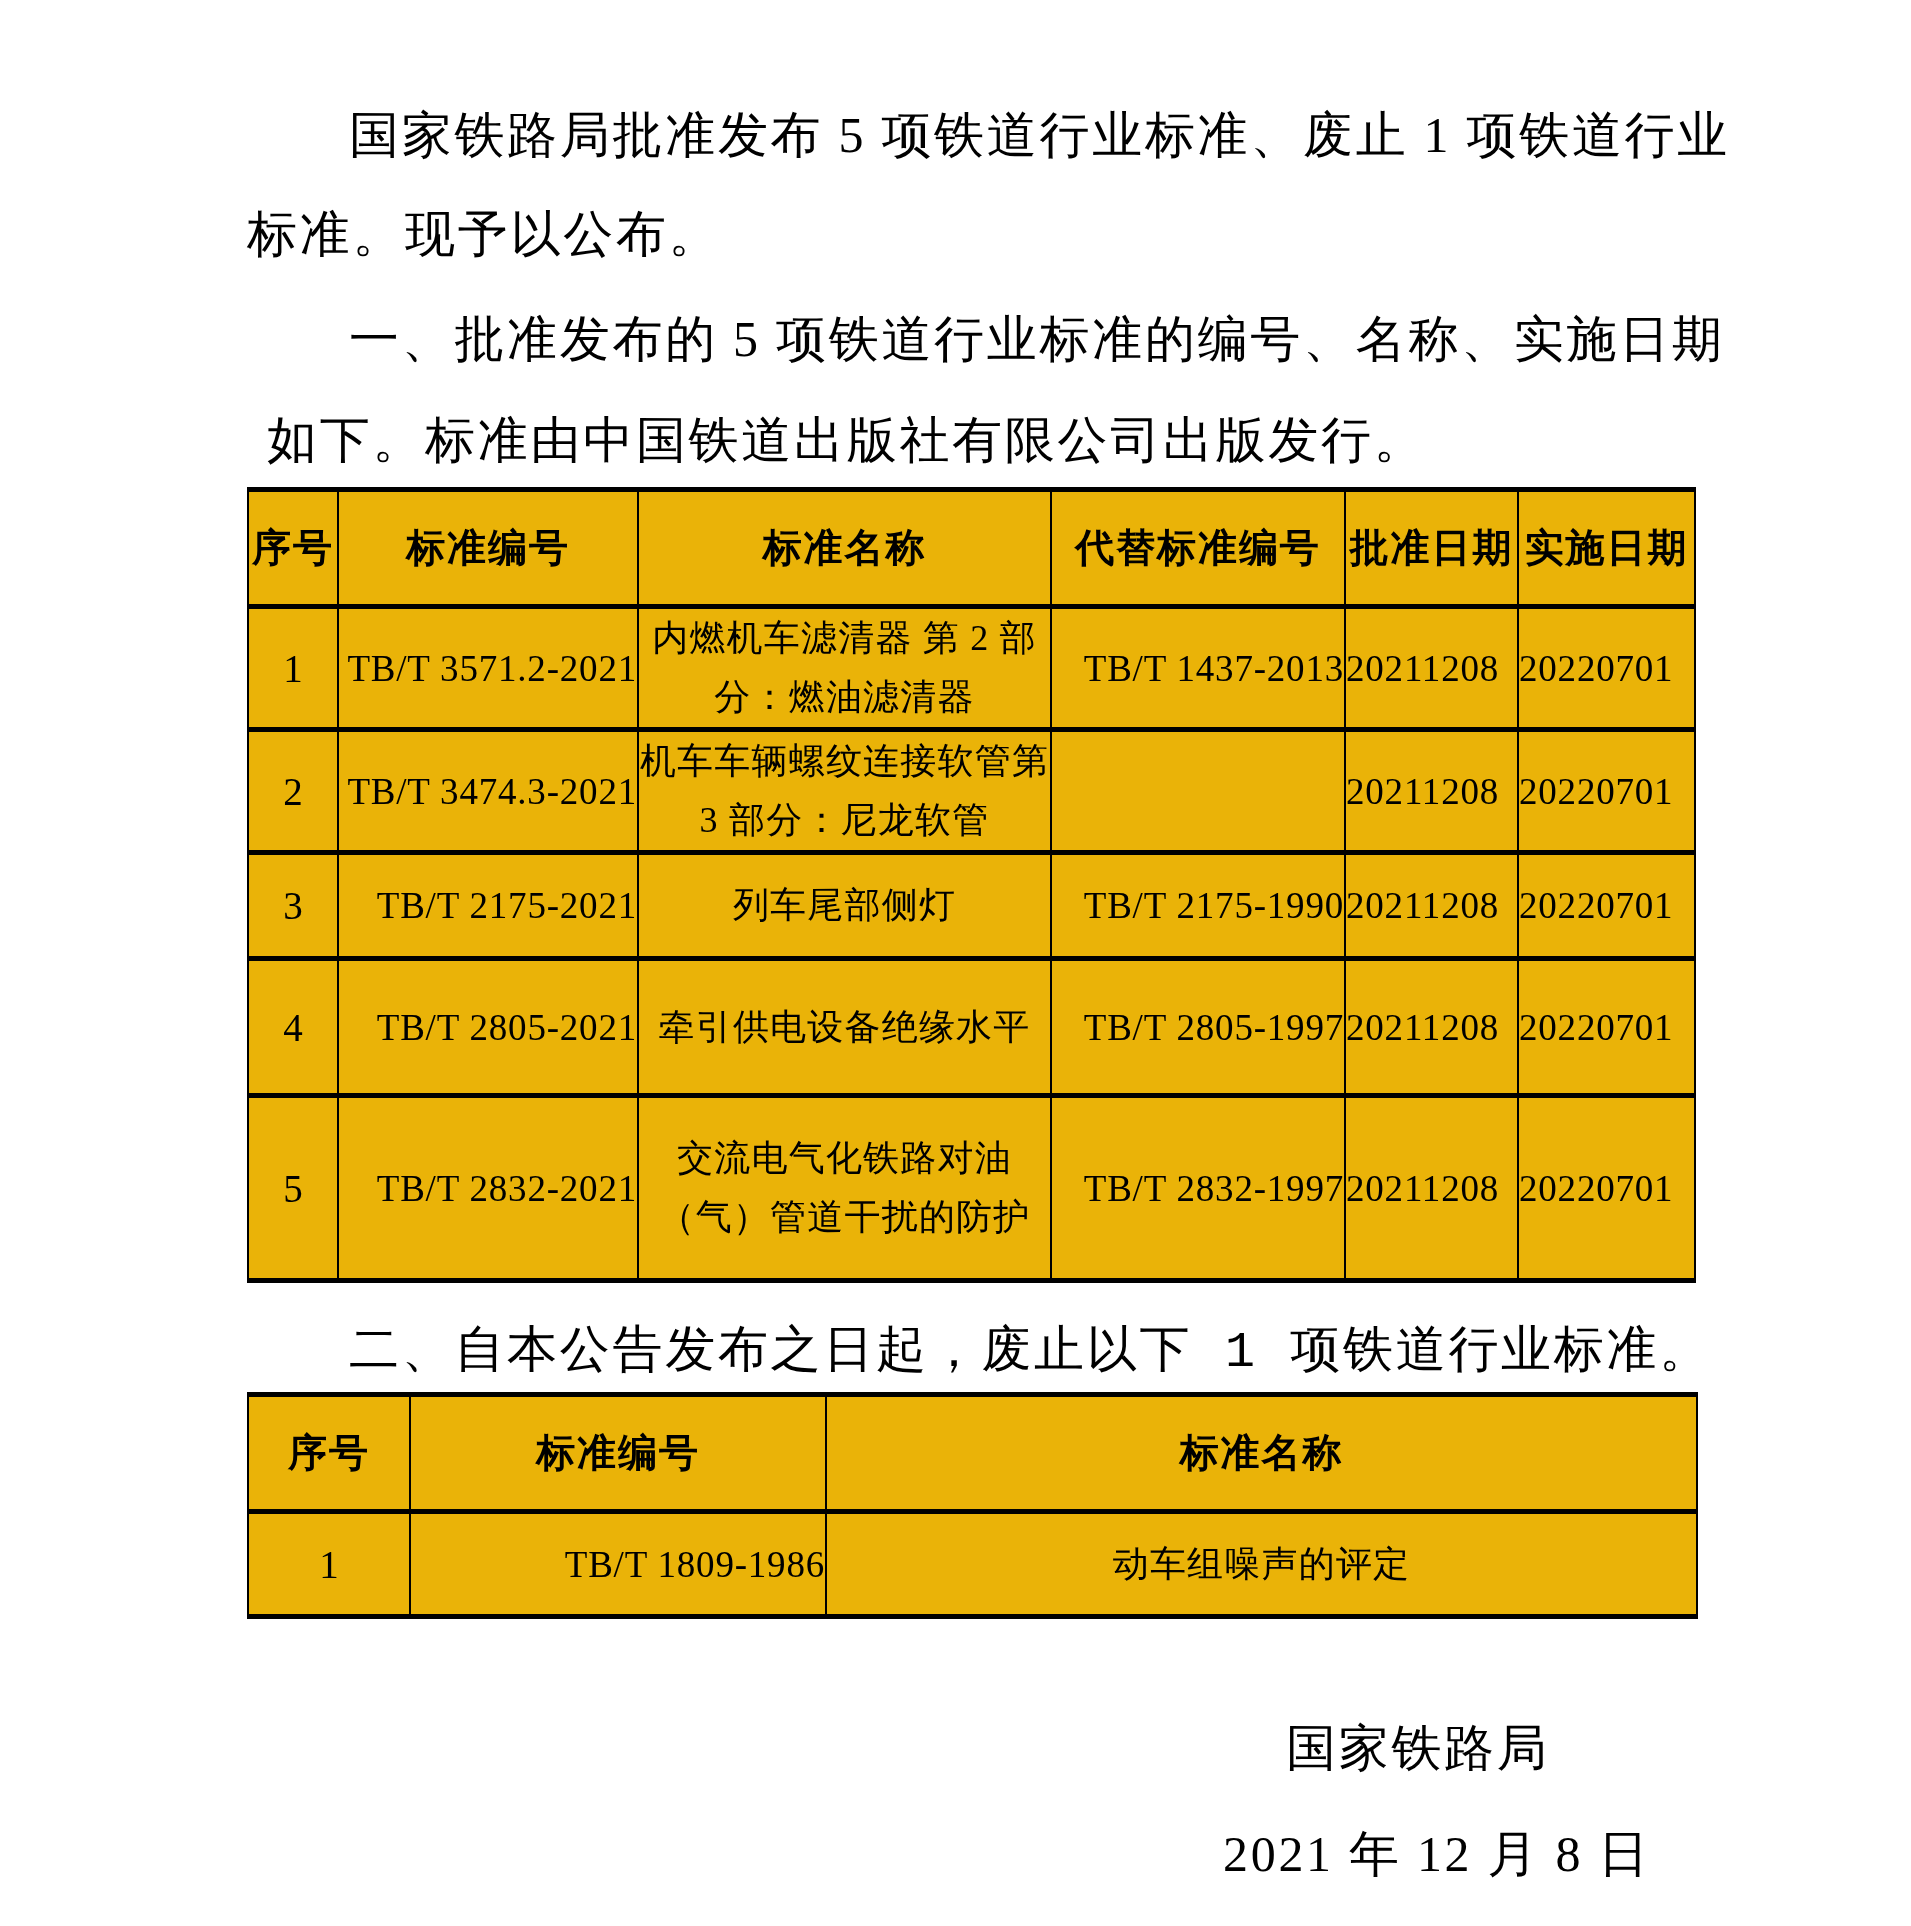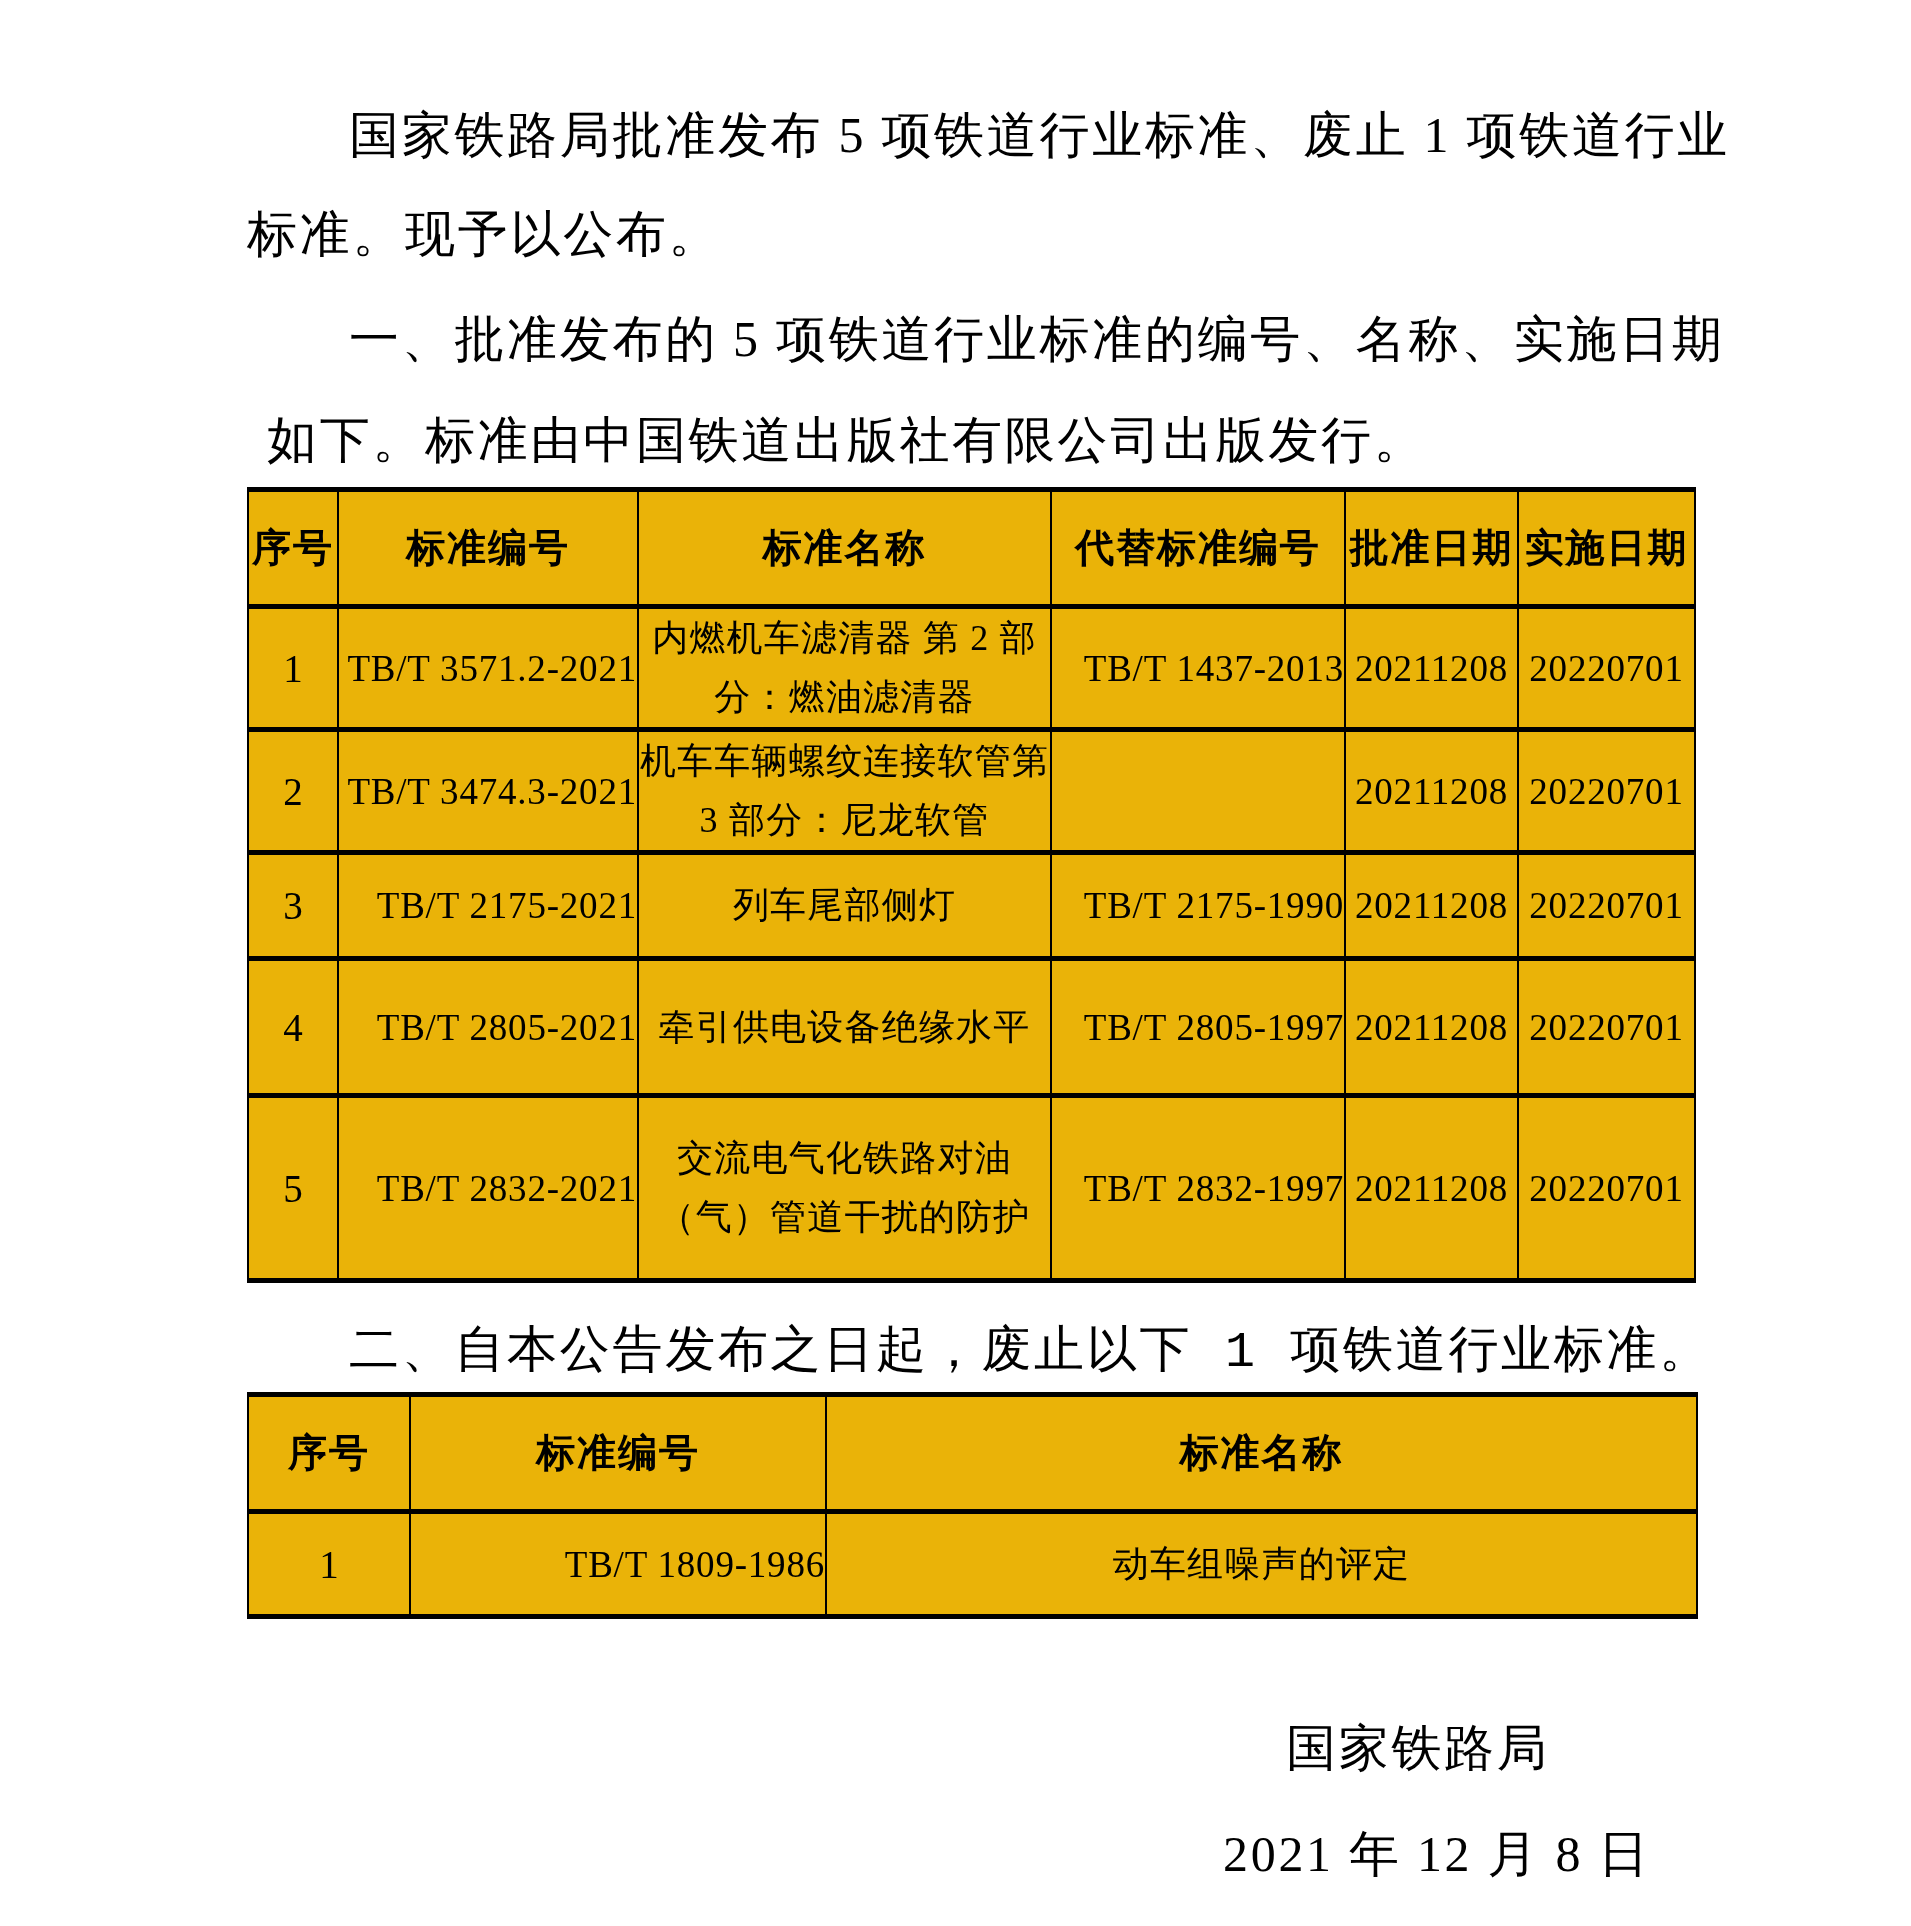--- a/index.html
+++ b/index.html
@@ -37,21 +37,21 @@
     font-size:39px;letter-spacing:1.9px;
     text-align:center;
   }
   .c-seq{text-align:center;font-size:39px;}
   .c-code{font-size:37px;padding-left:13px;letter-spacing:0.8px;text-align:right;}
   .c-name{
     font-size:36px;line-height:59px;
     padding:7.7px 10px 7.7px 13px;
     text-align:center;word-break:break-all;letter-spacing:1.2px;
   }
-  .c-date{text-align:center;font-size:37px;letter-spacing:0.8px;}
+  .c-date{font-size:37px;letter-spacing:0.8px;}
   .sig-line{
     position:absolute;font-size:50px;line-height:58px;
     letter-spacing:2.7px;white-space:nowrap;
   }
 </style>
 </head>
 <body>
 
 <div class="page">
 

